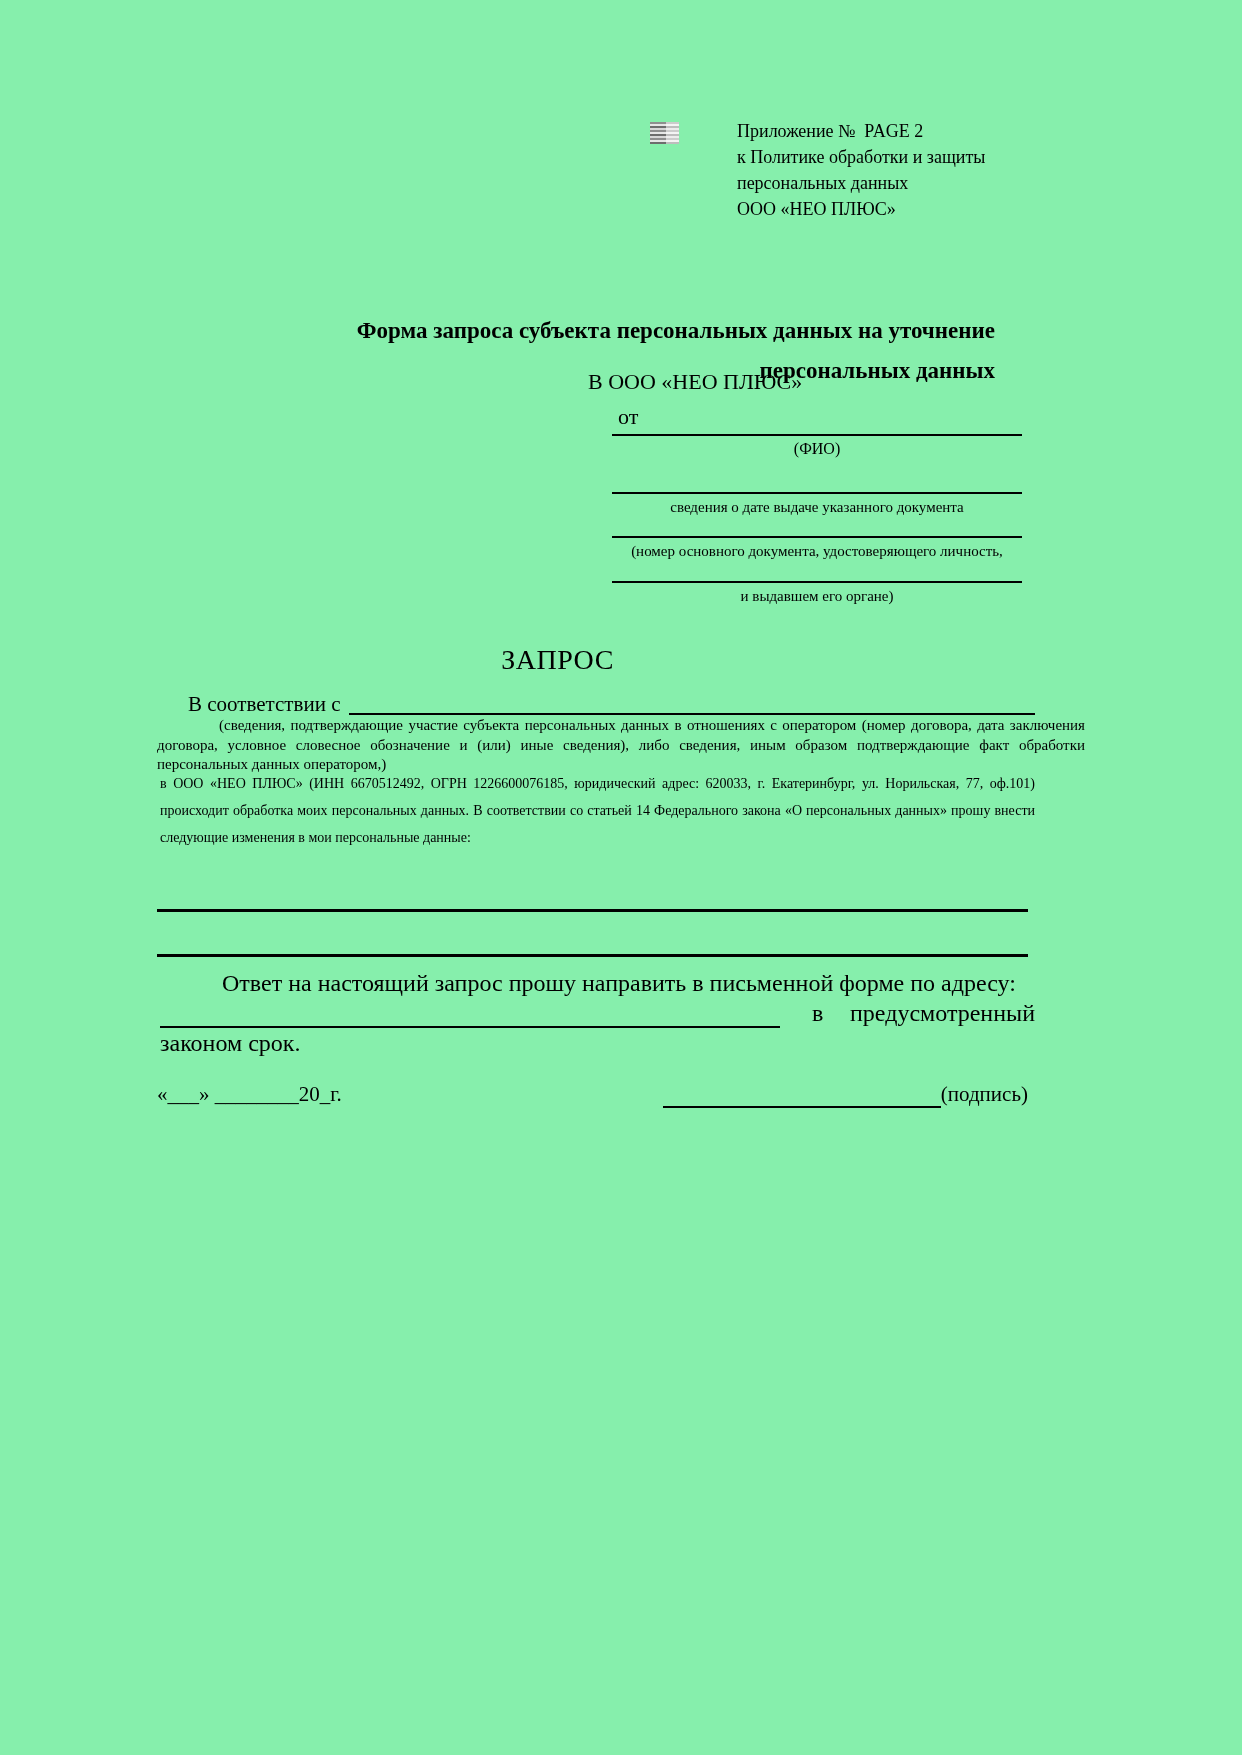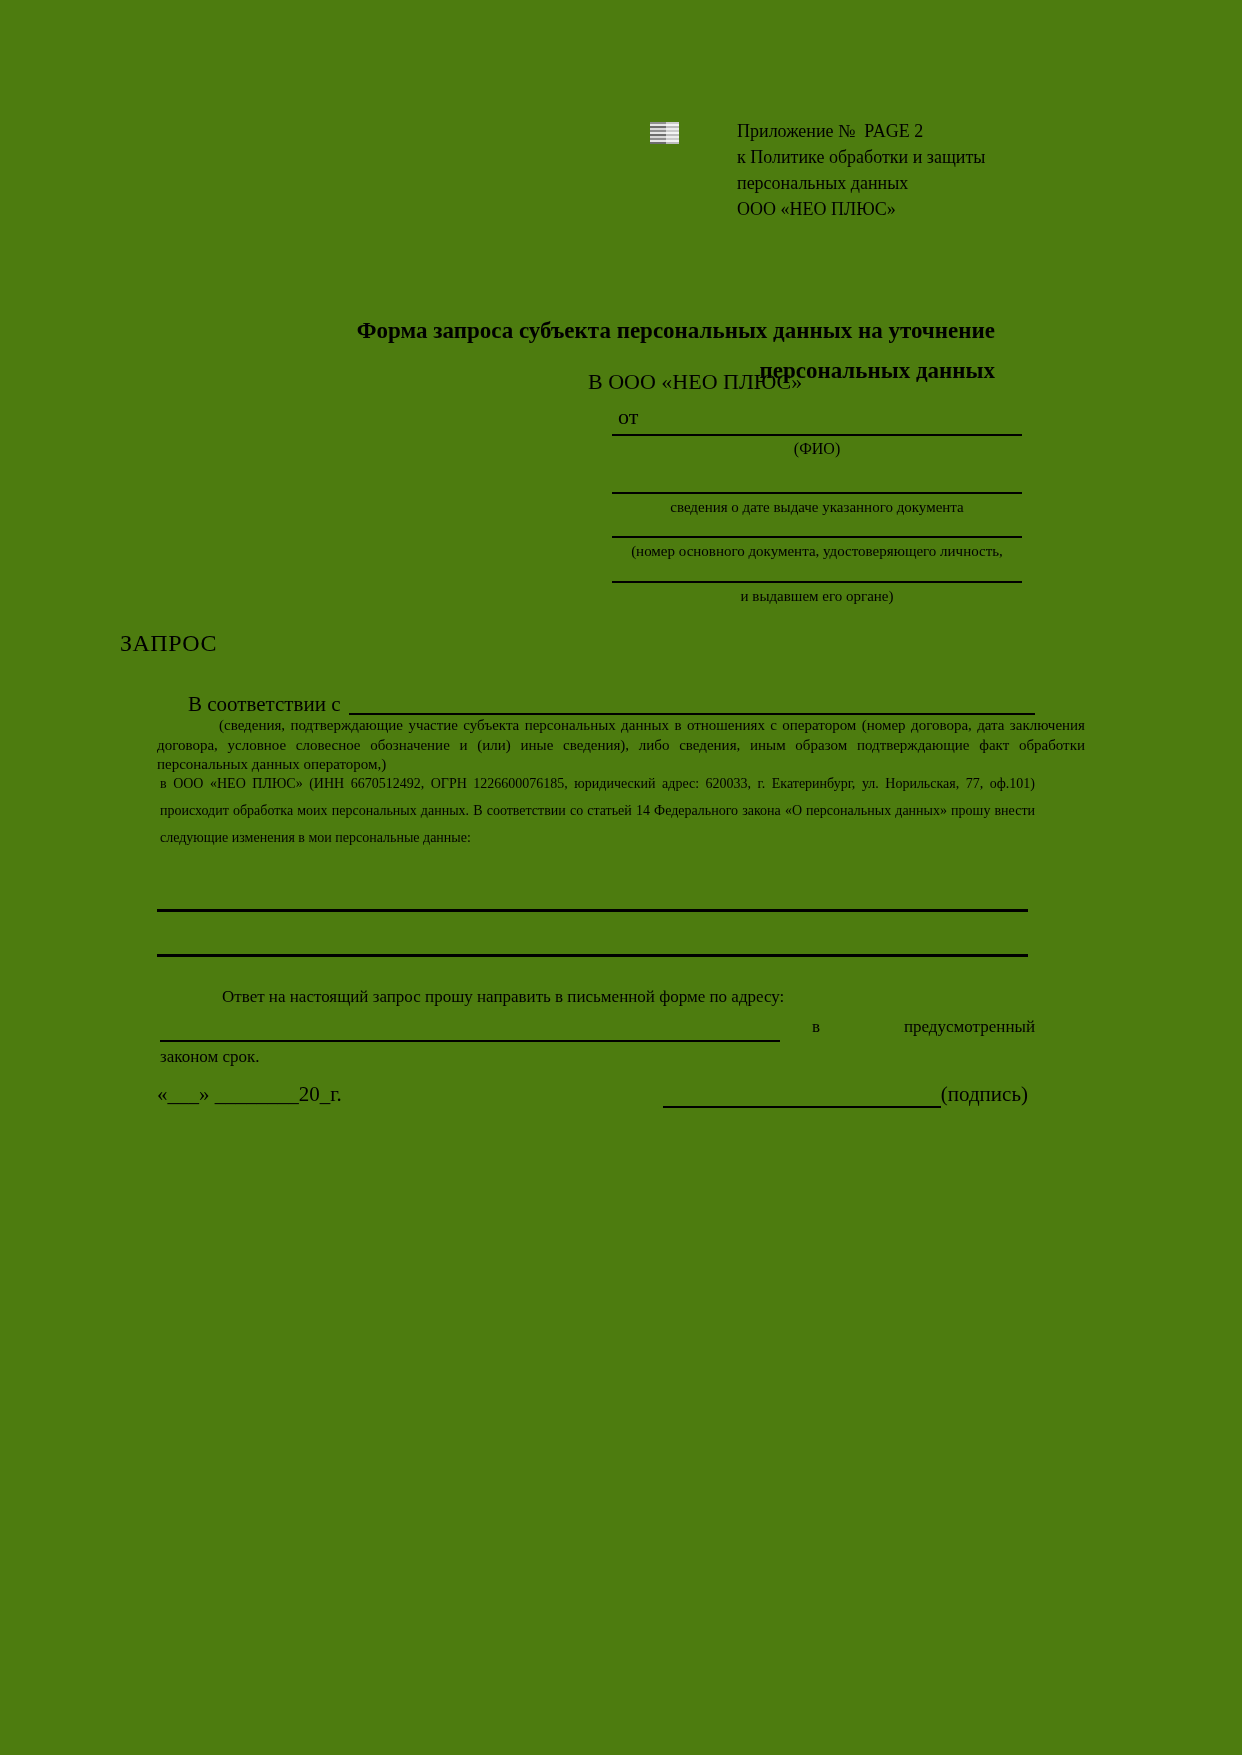--- a/index.html
+++ b/index.html
@@ -1,20 +1,20 @@
 <!DOCTYPE html>
 <html><head>
 <meta charset="utf-8">
 <style>
   * { margin:0; padding:0; box-sizing:border-box; }
   html,body { background:#ffffff; }
   .page {
     position:relative;
     width:1242px; height:1755px;
-    background:#4d7c0f;
+    background:#86efac;
     color:#000000;
     font-family:"Liberation Serif","DejaVu Serif",serif;
     overflow:hidden;
   }
 
   
   .header-right { position:absolute; left:737px; top:118px; width:298px;
                   font-size:18px; line-height:26px; }
   .hline { white-space:pre-wrap; }
 
@@ -38,40 +38,40 @@
   .blank-field { margin-left:24px; width:410px; }
   .write-line { border-bottom:2.5px solid #000; }
   .f1 .write-line { height:5px; }
   .f2 .write-line { height:22px; }
   .f3 .write-line { height:36px; }
   .f4 .write-line { height:23px; }
   .caption { text-align:center; font-size:15px; line-height:18px; padding-top:4px; }
   .cap-lg { font-size:16px; }
 
   
-  .zapros { position:absolute; left:120px; top:630px; width:875px;
-            font-size:24px; letter-spacing:.5px; }
+  .zapros { position:absolute; left:120px; top:644px; width:875px;
+            text-align:center; font-size:28px; letter-spacing:.5px; }
   .accordance { position:absolute; left:160px; top:690px; width:875px;
                 display:flex; font-size:21px; line-height:28px; }
   .acc-prefix { margin-left:28px; white-space:nowrap; }
   .fill-line { flex:1; border-bottom:2.5px solid #000; margin:0 0 3px 8px; }
 
   .fineprint { position:absolute; left:157px; top:716px; width:928px;
                font-size:15px; line-height:19.5px; text-align:justify; text-indent:62px; }
 
   .bodytext { position:absolute; left:160px; top:770px; width:875px;
               font-size:14px; line-height:27px; text-align:justify; }
 
   .rule { position:absolute; left:157px; width:871px; border-bottom:3px solid #000; height:0; }
   .rule1 { top:909px; }
   .rule2 { top:954px; }
 
   
   .reply { position:absolute; left:160px; top:968px; width:875px;
-           font-size:17px; line-height:30px;margin-top:14px; }
+           font-size:24px; line-height:30px; }
   .reply-sentence { text-indent:62px; }
   .reply-row { display:flex; align-items:flex-end; height:30px; }
   .reply-fill { width:620px; border-bottom:2.5px solid #000; height:24px; }
   .rw1 { margin-left:32px; }
   .rw2 { margin-left:auto; }
 
   
   .sign-row { position:absolute; left:157px; top:1080px; width:871px;
               display:flex; justify-content:space-between; align-items:flex-end;
               font-size:21px; line-height:28px; }

